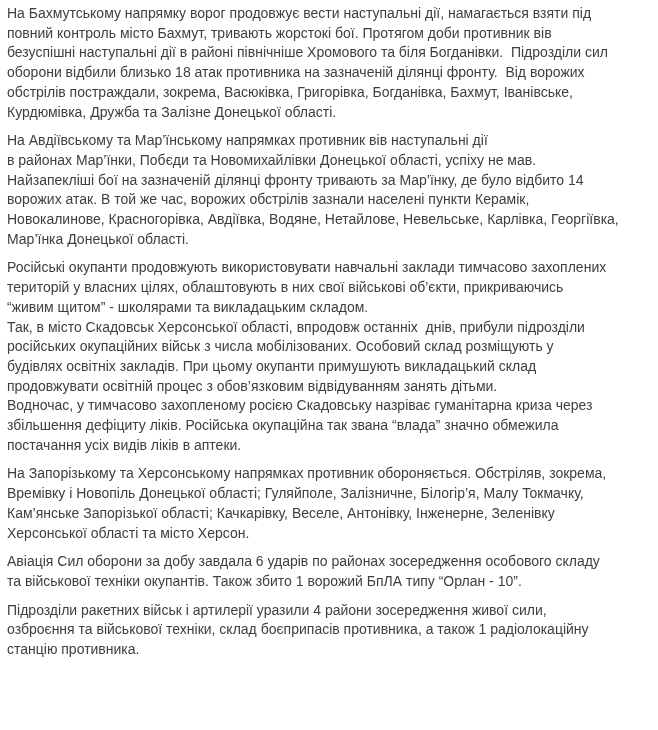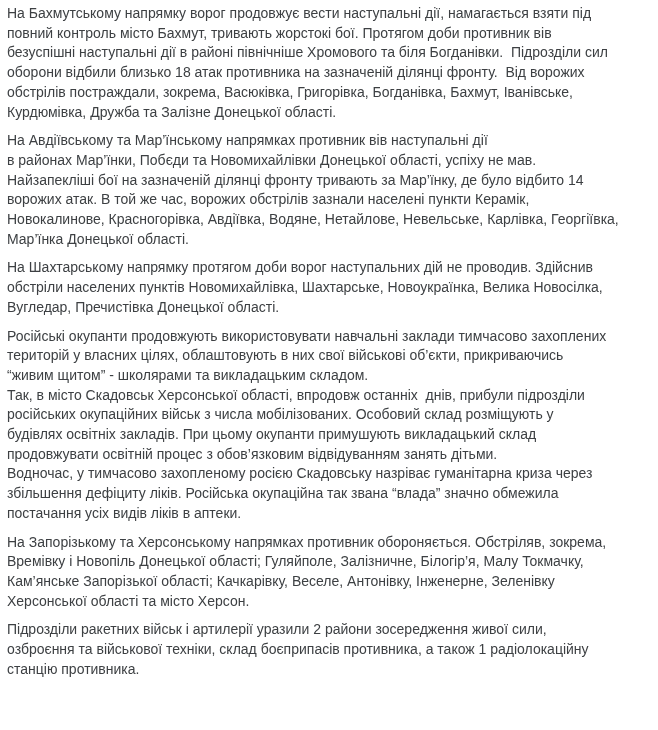--- a/index.html
+++ b/index.html
@@ -38,34 +38,33 @@
 безуспішні наступальні дії в районі північніше Хромового та біля Богданівки.  Підрозділи сил
 оборони відбили близько 18 атак противника на зазначеній ділянці фронту.  Від ворожих
 обстрілів постраждали, зокрема, Васюківка, Григорівка, Богданівка, Бахмут, Іванівське,
 Курдюмівка, Дружба та Залізне Донецької області.</p>
       <p class="report-paragraph">На Авдіївському та Мар’їнському напрямках противник вів наступальні дії
 в районах Мар’їнки, Побєди та Новомихайлівки Донецької області, успіху не мав.
 Найзапекліші бої на зазначеній ділянці фронту тривають за Мар’їнку, де було відбито 14
 ворожих атак. В той же час, ворожих обстрілів зазнали населені пункти Керамік,
 Новокалинове, Красногорівка, Авдіївка, Водяне, Нетайлове, Невельське, Карлівка, Георгіївка,
 Мар’їнка Донецької області.</p>
-      <p class="report-paragraph">На Шахтарському напрямку протягом доби ворог наступальних дій не проводив. Здійснив
-обстріли населених пунктів Новомихайлівка, Шахтарське, Новоукраїнка, Велика Новосілка,
-Вугледар, Пречистівка Донецької області.</p>
       <p class="report-paragraph">Російські окупанти продовжують використовувати навчальні заклади тимчасово захоплених
 територій у власних цілях, облаштовують в них свої військові об’єкти, прикриваючись
 “живим щитом” - школярами та викладацьким складом.
 Так, в місто Скадовськ Херсонської області, впродовж останніх  днів, прибули підрозділи
 російських окупаційних військ з числа мобілізованих. Особовий склад розміщують у
 будівлях освітніх закладів. При цьому окупанти примушують викладацький склад
 продовжувати освітній процес з обов’язковим відвідуванням занять дітьми.
 Водночас, у тимчасово захопленому росією Скадовську назріває гуманітарна криза через
 збільшення дефіциту ліків. Російська окупаційна так звана “влада” значно обмежила
 постачання усіх видів ліків в аптеки.</p>
       <p class="report-paragraph">На Запорізькому та Херсонському напрямках противник обороняється. Обстріляв, зокрема,
 Времівку і Новопіль Донецької області; Гуляйполе, Залізничне, Білогір’я, Малу Токмачку,
 Кам’янське Запорізької області; Качкарівку, Веселе, Антонівку, Інженерне, Зеленівку
 Херсонської області та місто Херсон.</p>
-      <p class="report-paragraph">Підрозділи ракетних військ і артилерії уразили 2 райони зосередження живої сили,
+      <p class="report-paragraph">Авіація Сил оборони за добу завдала 6 ударів по районах зосередження особового складу
+та військової техніки окупантів. Також збито 1 ворожий БпЛА типу “Орлан - 10”.</p>
+      <p class="report-paragraph">Підрозділи ракетних військ і артилерії уразили 4 райони зосередження живої сили,
 озброєння та військової техніки, склад боєприпасів противника, а також 1 радіолокаційну
 станцію противника.</p>
     </div>
 </div>
 
 </body></html>

